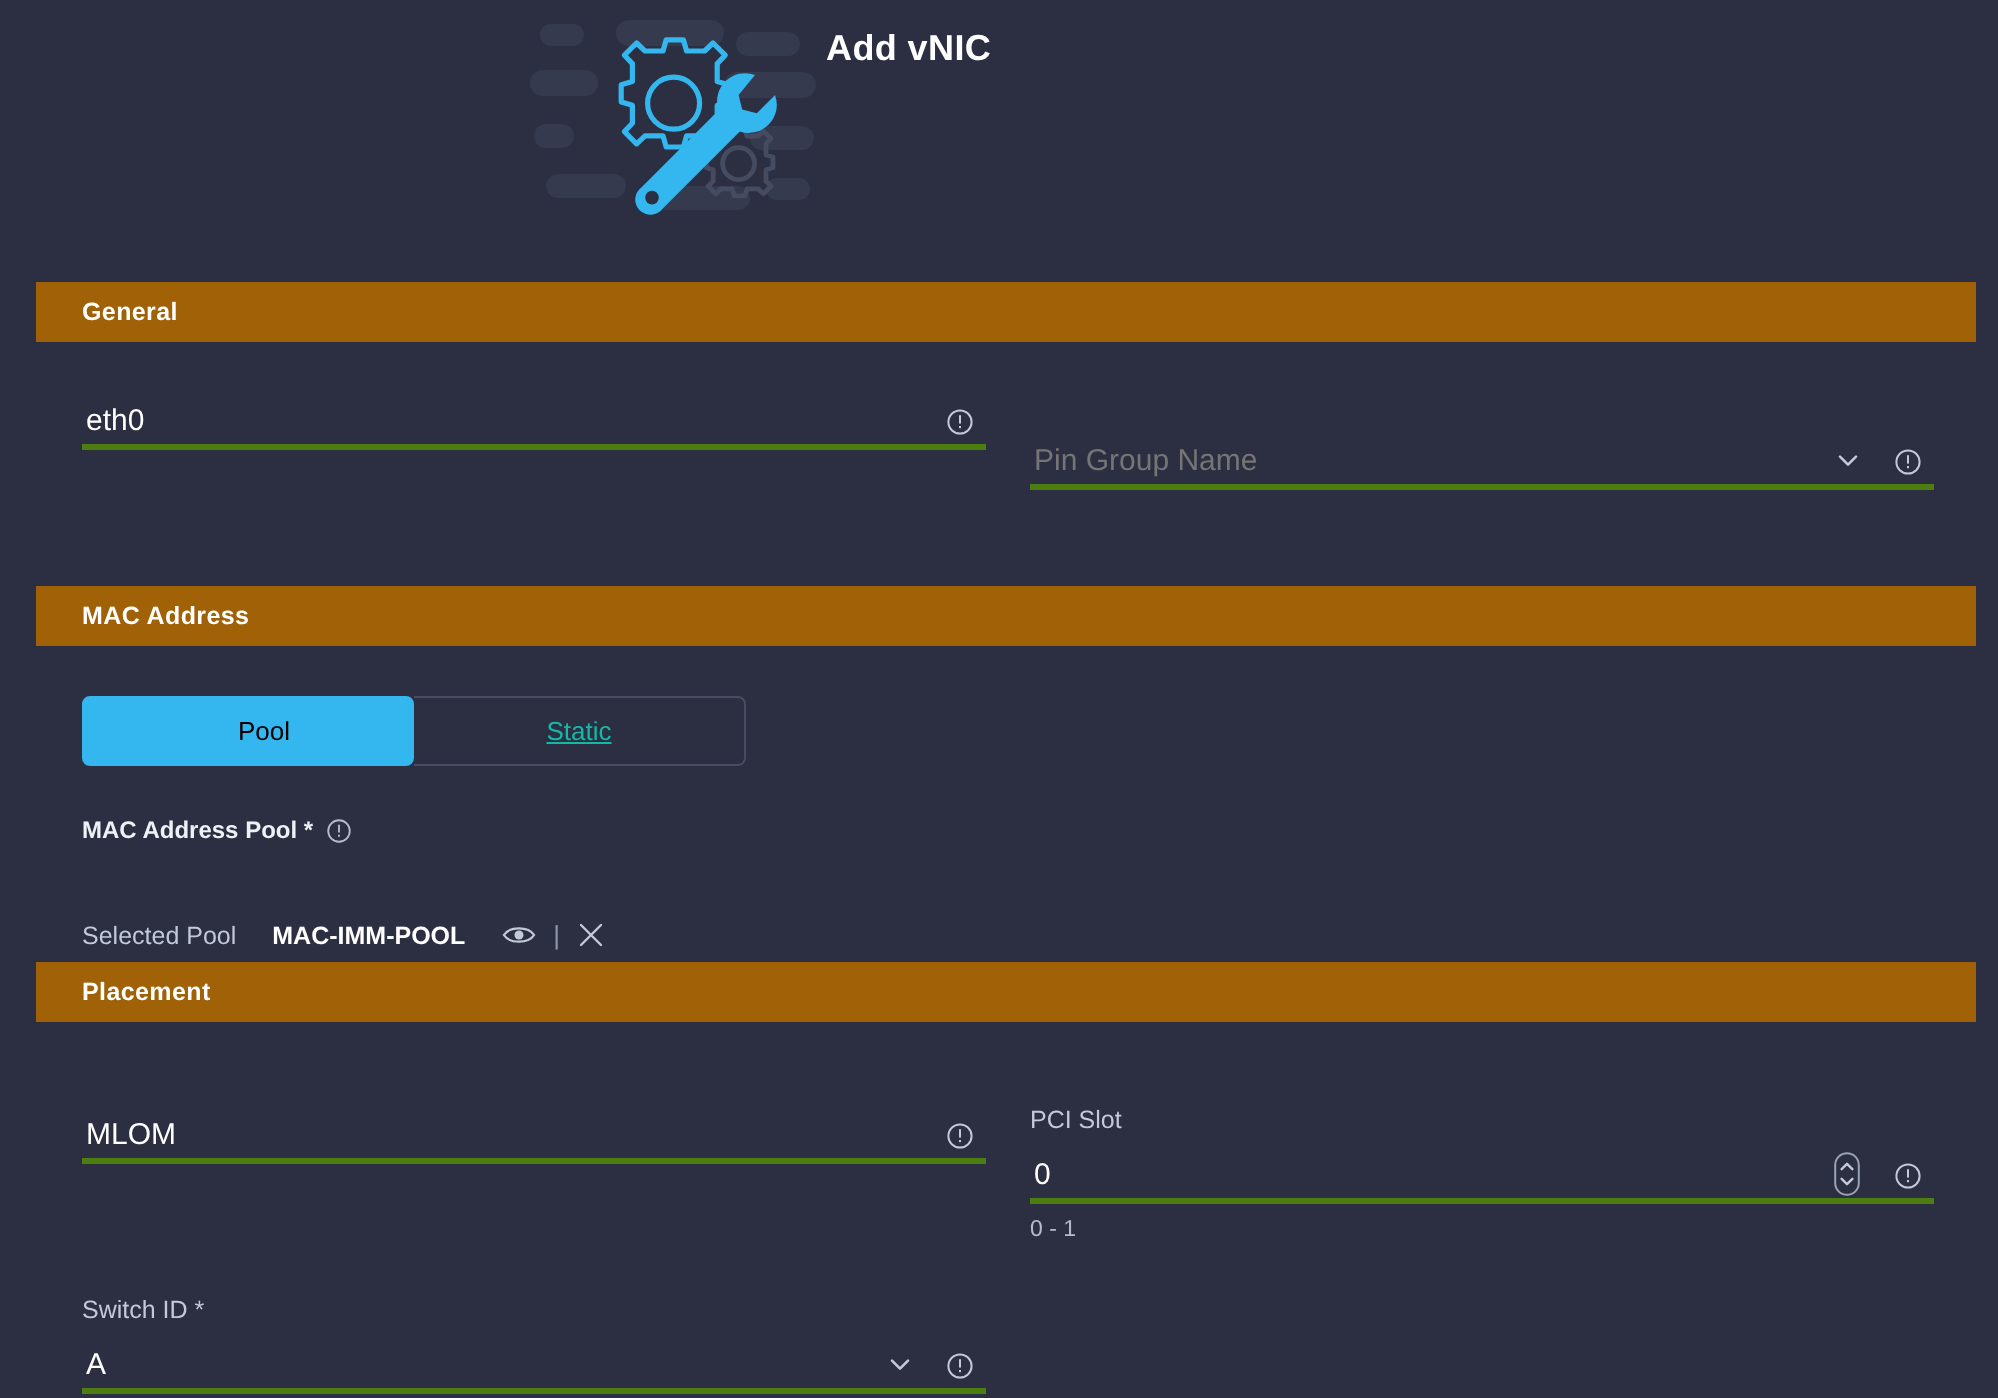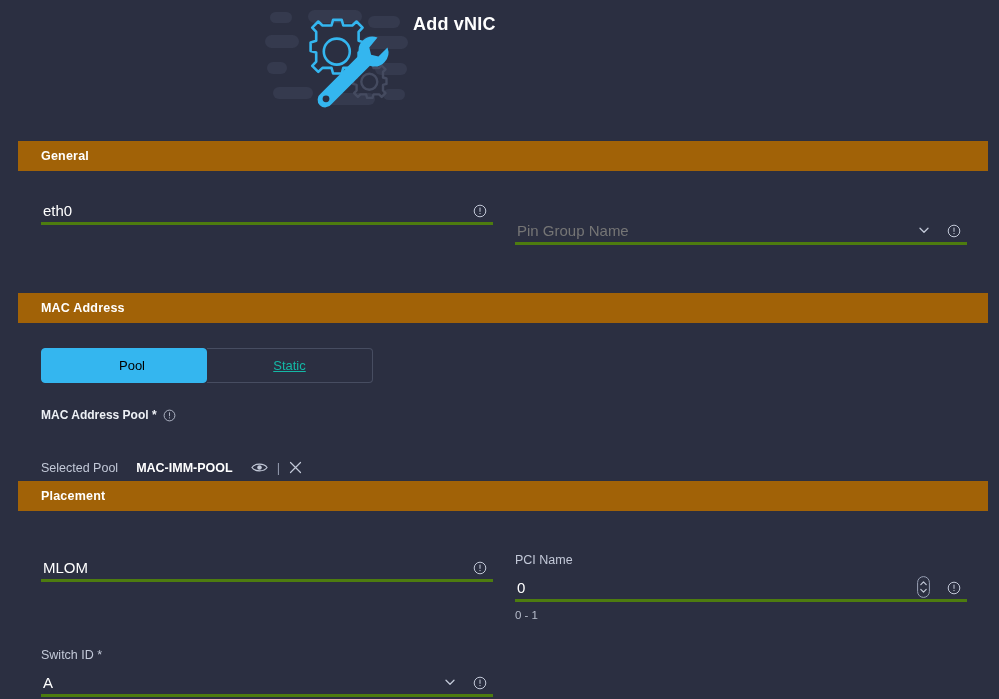--- a/index.html
+++ b/index.html
@@ -317,21 +317,21 @@
       <svg width="14" height="14" viewBox="0 0 14 14">
           <circle cx="7" cy="7" r="5.8" fill="none" stroke="#c3c9d8" stroke-width="1"></circle>
           <rect x="6.5" y="3.6" width="1" height="4.2" fill="#c3c9d8"></rect>
           <rect x="6.5" y="9" width="1" height="1.1" fill="#c3c9d8"></rect>
         </svg>
     </span>
   </div>
 </div>
 
 <div class="field" style="left:515px; top:553px; width:452px;">
-  <div class="field-label">PCI Name</div>
+  <div class="field-label">PCI Slot</div>
   <div class="field-line">
     <input class="field-value" value="0" style="">
     <span class="icon stepper-icon" style="right:37px;">
       <svg width="13" height="22" viewBox="0 0 13 22">
           <rect x="0.6" y="0.6" width="11.8" height="20.8" rx="5.9" fill="none" stroke="#9aa2b6" stroke-width="1"></rect>
           <path d="M3.8 8.6 L6.5 5.9 L9.2 8.6" fill="none" stroke="#c3c9d8" stroke-width="1.2" stroke-linecap="round" stroke-linejoin="round"></path>
           <path d="M3.8 13.4 L6.5 16.1 L9.2 13.4" fill="none" stroke="#c3c9d8" stroke-width="1.2" stroke-linecap="round" stroke-linejoin="round"></path>
         </svg>
     </span>
     <span class="icon info-icon" style="right:6px;">

